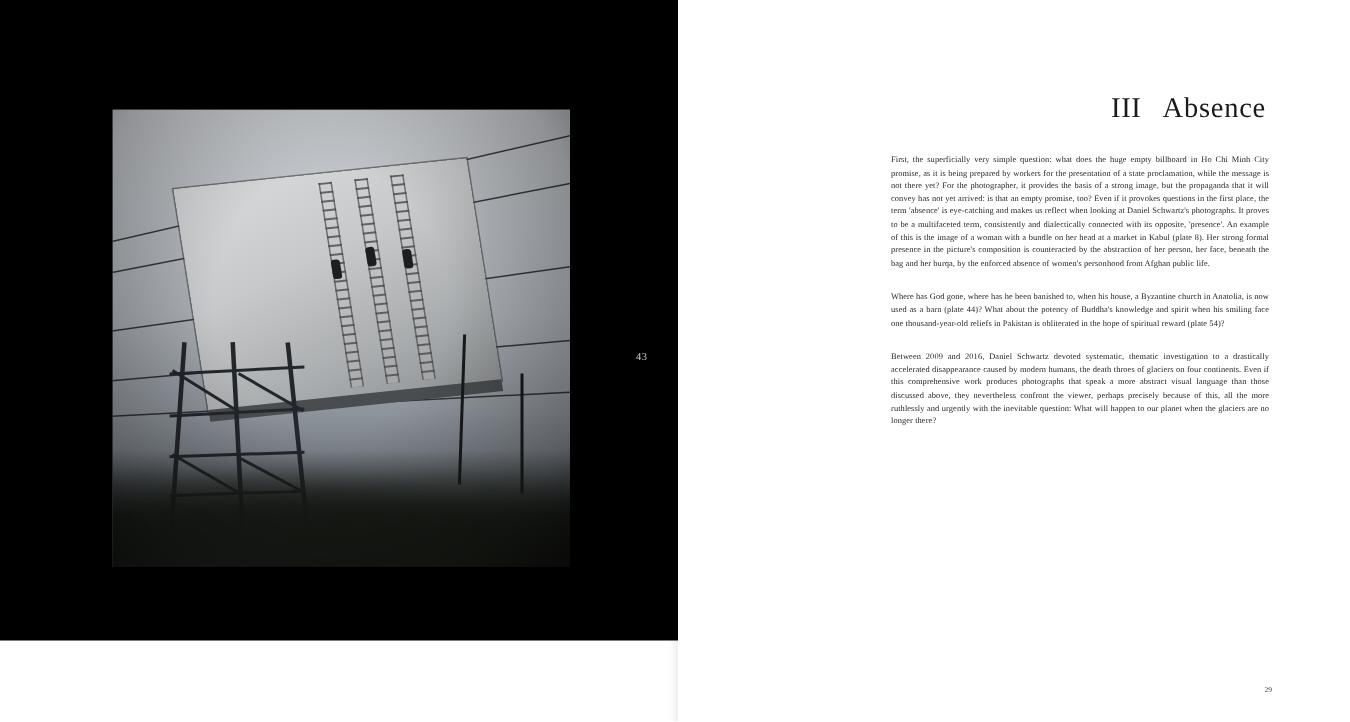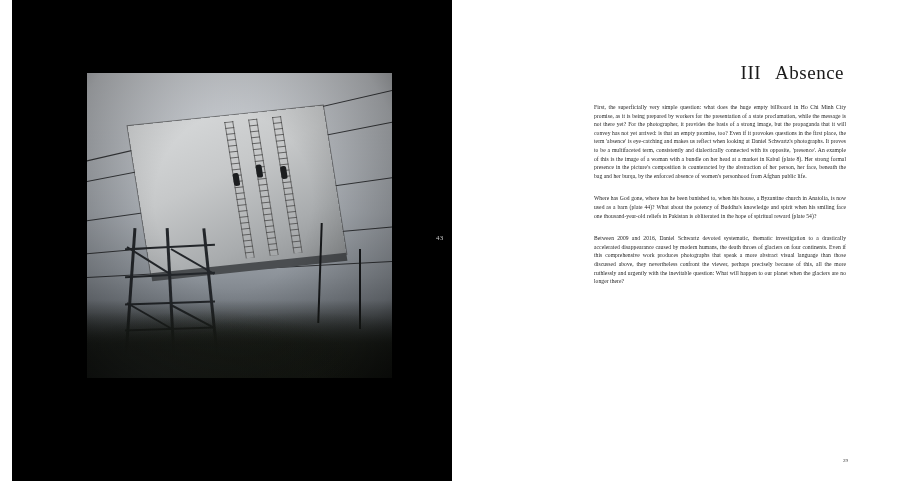--- a/index.html
+++ b/index.html
@@ -12,24 +12,24 @@
     width: 900px;
     height: 481px;
     background: #ffffff;
     overflow: hidden;
     font-family: "Liberation Serif", serif;
   }
 
   
   .left-page {
     position: absolute;
-    left: 12px;
+    left: 0;
     top: 0;
     width: 452px;
-    height: 481px;
+    height: 427px;
     background: #000000;
   }
   .photo-frame {
     position: absolute;
     left: 75px;
     top: 73px;
     width: 305px;
     height: 305px;
     background: #2b2f33;
     overflow: hidden;

